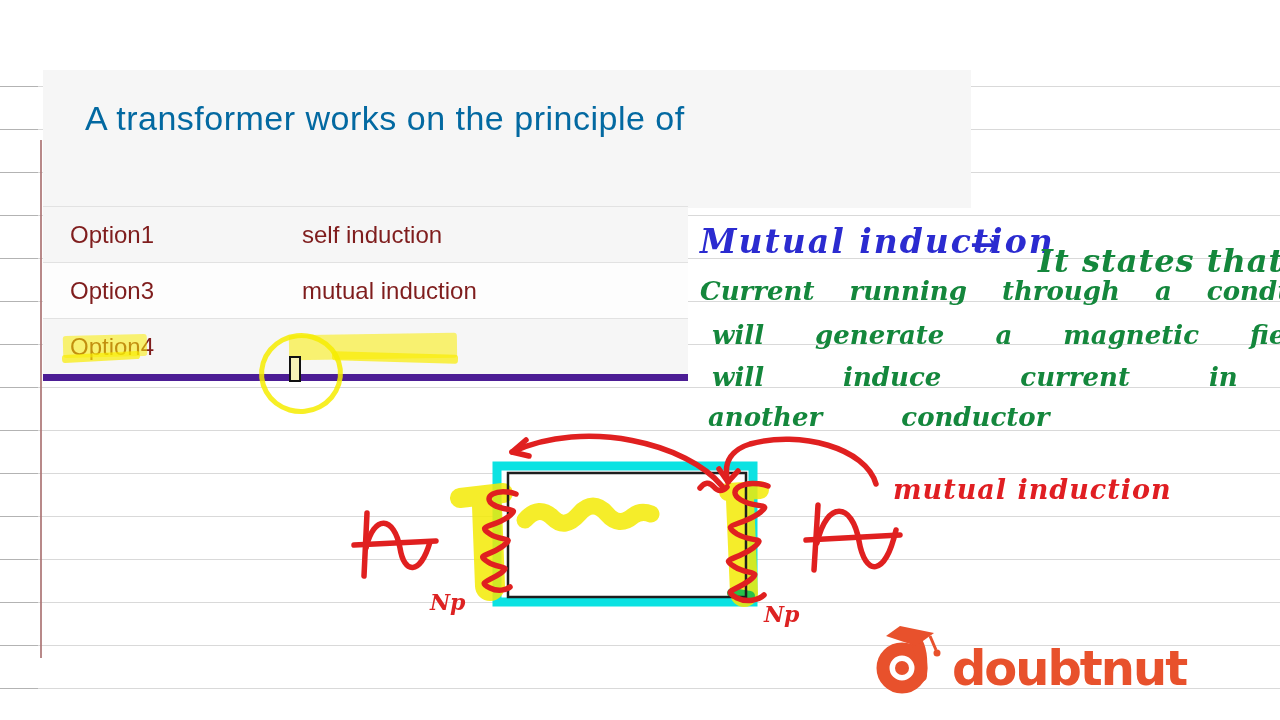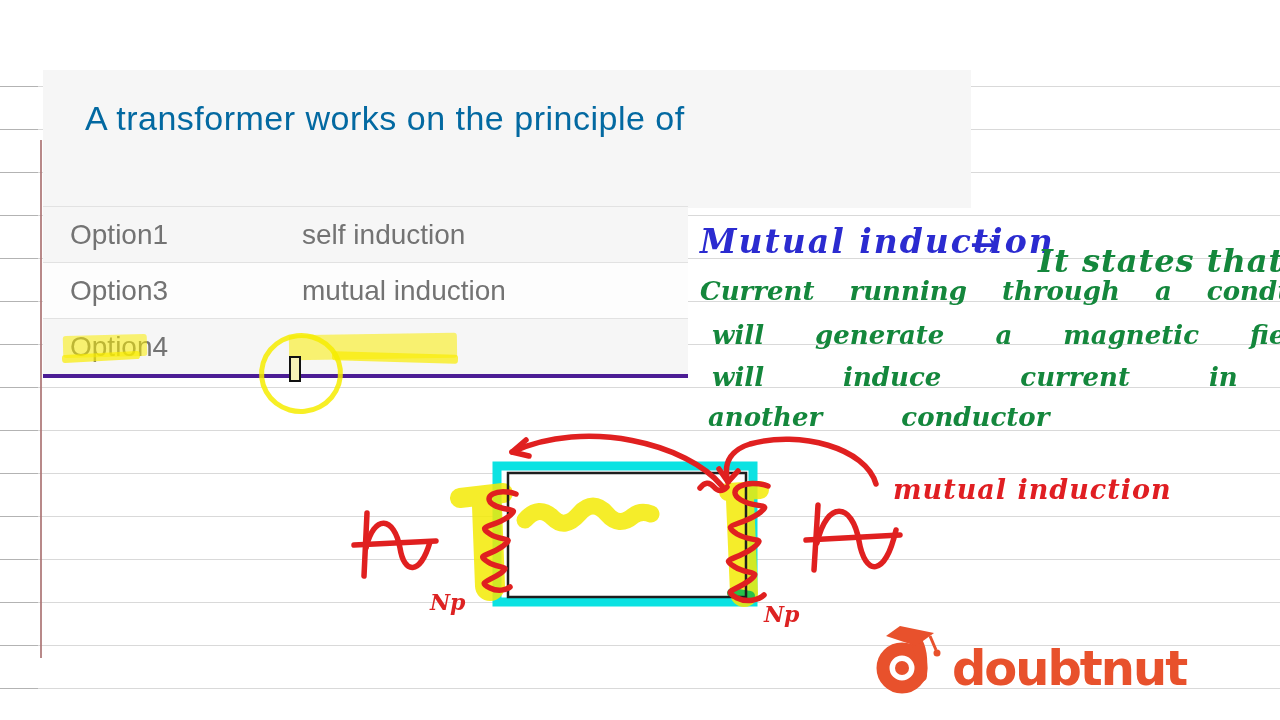--- a/index.html
+++ b/index.html
@@ -13,24 +13,24 @@
     background:repeating-linear-gradient(to bottom,#b3b3b3 0 1px,transparent 1px 43px);}
   .margin-line{position:absolute;left:40px;top:140px;width:2px;height:518px;background:#ab7474;opacity:.85;z-index:1;}
 
   
   .qcard{position:absolute;left:43px;top:70px;width:928px;height:138px;background:#f6f6f6;z-index:2;}
   .qtitle{position:absolute;left:42px;top:29px;font-size:34px;color:#0369a1;letter-spacing:.5px;white-space:nowrap;}
 
   
   .opts{position:absolute;left:43px;top:206px;width:645px;z-index:2;}
   .orow{position:relative;height:55px;border-top:1px solid #e2e2e2;display:flex;align-items:center;
-        font-size:28px;color:#737373;}
+        font-size:24px;color:#7f1d1d;}
   .orow:nth-child(odd){background:#f6f6f6;}
   .orow:nth-child(even){background:#fdfdfd;}
-  .orow:last-child{border-bottom:4px solid #4c1d95;}
+  .orow:last-child{border-bottom:7px solid #4c1d95;}
   .olabel{position:absolute;left:27px;white-space:nowrap;}
   .ovalue{position:absolute;left:259px;white-space:nowrap;text-align:center;}
 
   
   .hl{position:absolute;background:rgba(249,237,2,.55);z-index:3;border-radius:3px;}
   .hl-opt3{left:63px;top:335px;width:84px;height:22px;transform:rotate(-1.5deg);}
   .hl-opt3-tail{left:62px;top:353px;width:78px;height:8px;transform:rotate(-3deg);background:rgba(249,237,2,.7);}
   .hl-mutual{left:289px;top:334px;width:168px;height:25px;transform:rotate(-.8deg);}
   .hl-mutual-tail{left:332px;top:353px;width:126px;height:9px;transform:rotate(1.6deg);background:rgba(249,237,2,.7);}
   .ycircle{position:absolute;left:259px;top:333px;width:74px;height:71px;border:5px solid rgba(246,236,0,.85);

